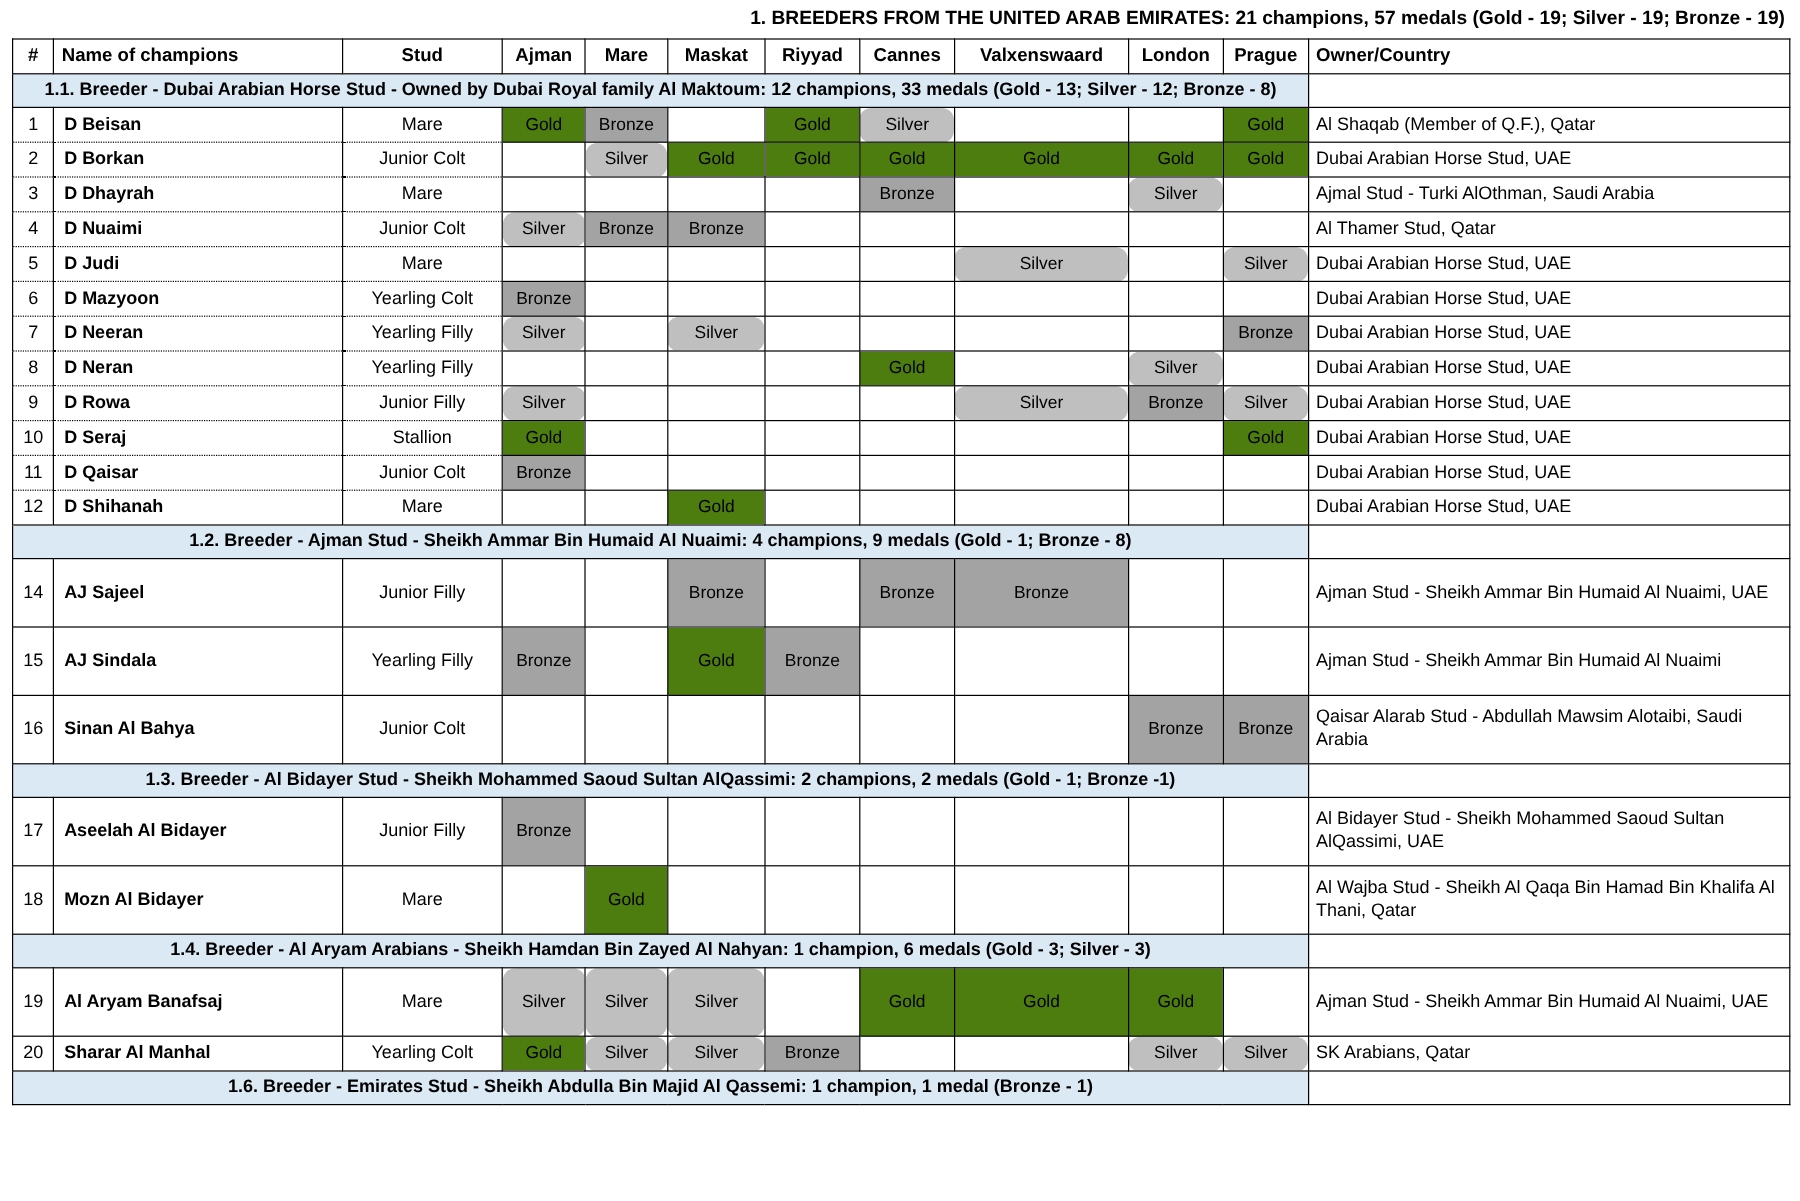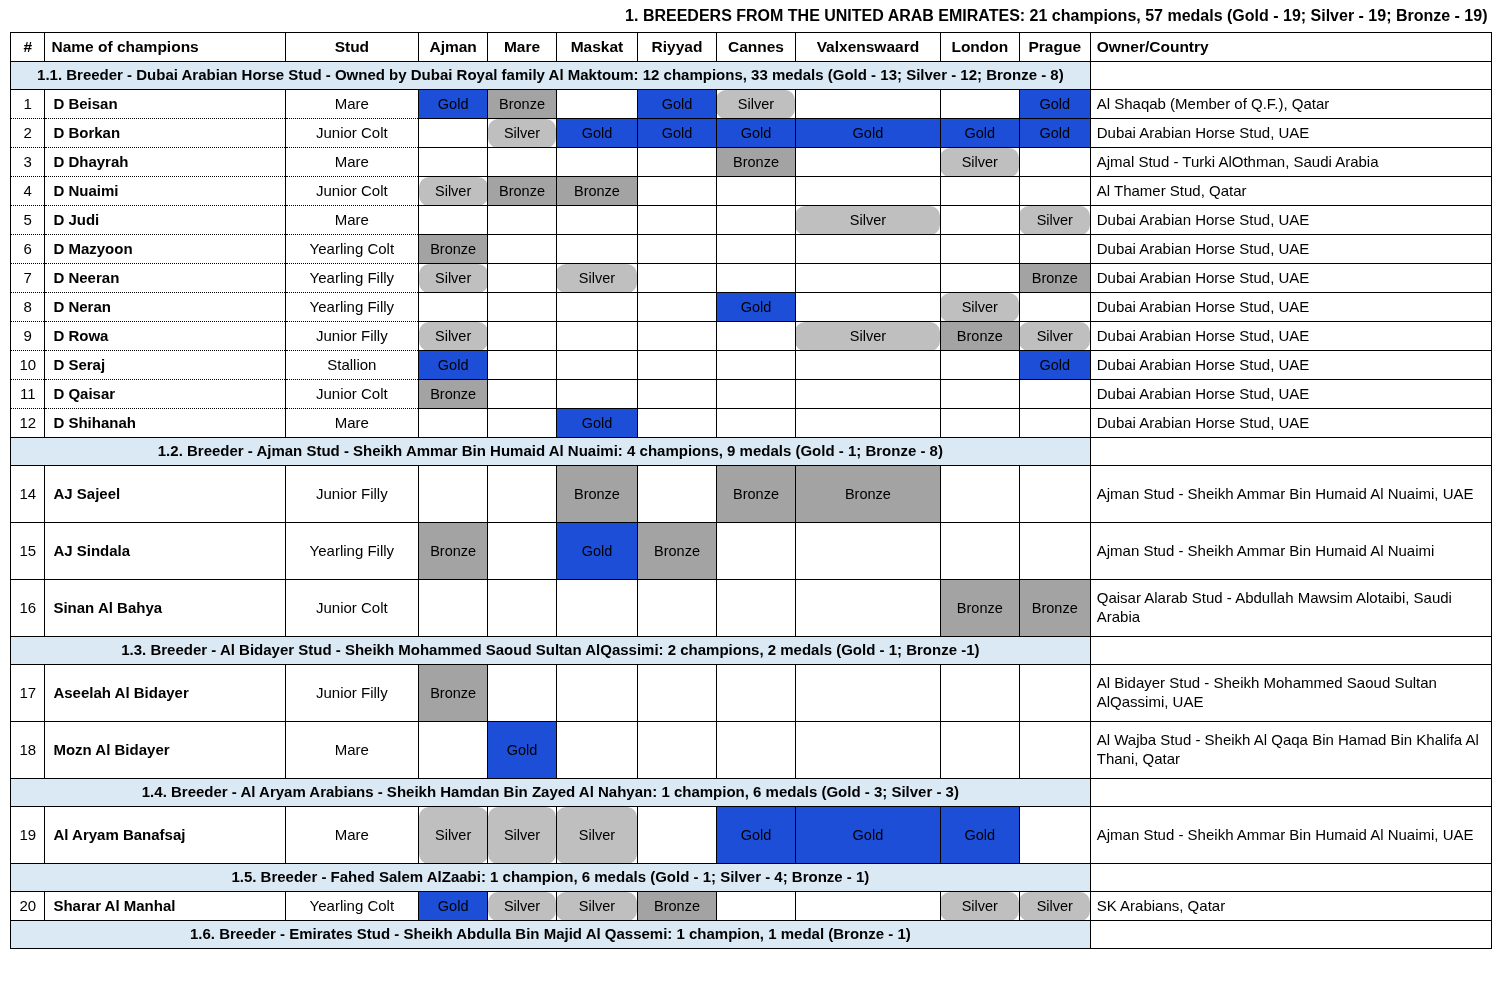--- a/index.html
+++ b/index.html
@@ -93,21 +93,21 @@
     text-align: center;
   }
   td.medal {
     text-align: center;
     font-size: 14.5px;
   }
   td.owner {
     text-align: left;
     padding-left: 6px;
   }
-  .gold   { background: #1d4ed8; }
+  .gold   { background: #4d7c0f; }
   .silver { background: #bfbfbf; border-radius: 10px; }
   .bronze { background: #a3a3a3; }
 
   
   tr.dotted td.name, tr.dotted td.cls, tr.dotted td.num {
     border-top-style: dotted;
     border-bottom-style: dotted;
   }
   tr.h28 td { height: 24px; }
   tr.h55 td { height: 52px; }
@@ -410,24 +410,20 @@
           <td class="medal silver">Silver</td>
           <td class="medal silver">Silver</td>
           <td class="medal silver">Silver</td>
           <td class="medal "></td>
           <td class="medal gold">Gold</td>
           <td class="medal gold">Gold</td>
           <td class="medal gold">Gold</td>
           <td class="medal "></td>
           <td class="owner">Ajman Stud - Sheikh Ammar Bin Humaid Al Nuaimi, UAE</td>
         </tr>
-        <tr class="section-row">
-          <td class="sec" colspan="11">1.5. Breeder - Fahed Salem AlZaabi: 1 champion, 6 medals (Gold - 1; Silver - 4; Bronze - 1)</td>
-          <td class="sec-blank"></td>
-        </tr>
         <tr class="h28">
           <td class="num">20</td>
           <td class="name">Sharar Al Manhal</td>
           <td class="cls">Yearling Colt</td>
           <td class="medal gold">Gold</td>
           <td class="medal silver">Silver</td>
           <td class="medal silver">Silver</td>
           <td class="medal bronze">Bronze</td>
           <td class="medal "></td>
           <td class="medal "></td>

